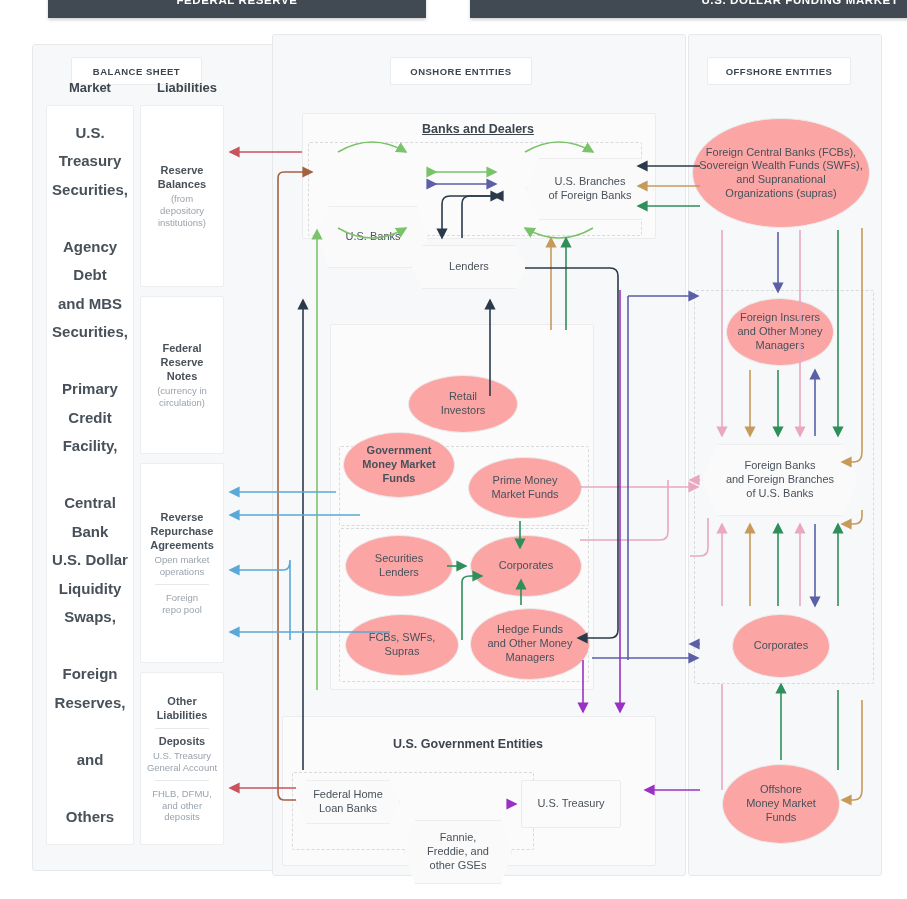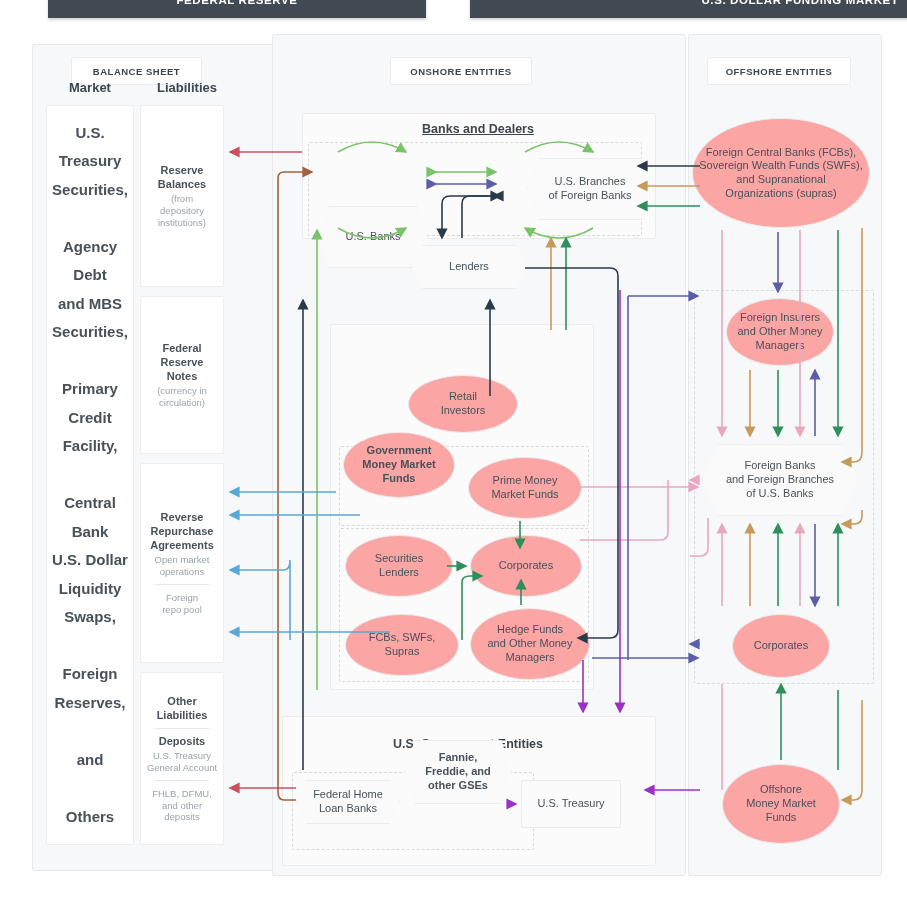--- a/index.html
+++ b/index.html
@@ -78,21 +78,21 @@
   #n-usbfb{left:526px;top:158px;width:128px;height:62px;}
   #n-dealers{left:411px;top:245px;width:116px;height:44px;}
   #n-retail{left:408px;top:375px;width:110px;height:58px;}
   #n-gmmf{left:343px;top:432px;width:112px;height:66px;font-weight:bold;}
   #n-pmmf{left:468px;top:457px;width:114px;height:62px;}
   #n-seclend{left:345px;top:535px;width:108px;height:62px;}
   #n-corp-on{left:470px;top:535px;width:112px;height:62px;}
   #n-fcbs-on{left:345px;top:614px;width:114px;height:62px;}
   #n-hf{left:470px;top:608px;width:120px;height:72px;}
   #n-fhlb{left:296px;top:780px;width:104px;height:44px;}
-  #n-gse{left:404px;top:740px;width:108px;height:64px;font-weight:bold;}
+  #n-gse{left:404px;top:820px;width:108px;height:64px;}
   #n-ust{left:521px;top:780px;width:100px;height:48px;}
 
   #n-fcbs{left:692px;top:118px;width:178px;height:110px;}
   #n-fins{left:726px;top:298px;width:108px;height:68px;}
   #n-fbanks{left:702px;top:444px;width:156px;height:72px;}
   #n-corp-off{left:732px;top:614px;width:98px;height:64px;}
   #n-ommf{left:722px;top:764px;width:118px;height:80px;}
 
   
   #wires{position:absolute;left:0;top:0;width:907px;height:899px;pointer-events:none;}

